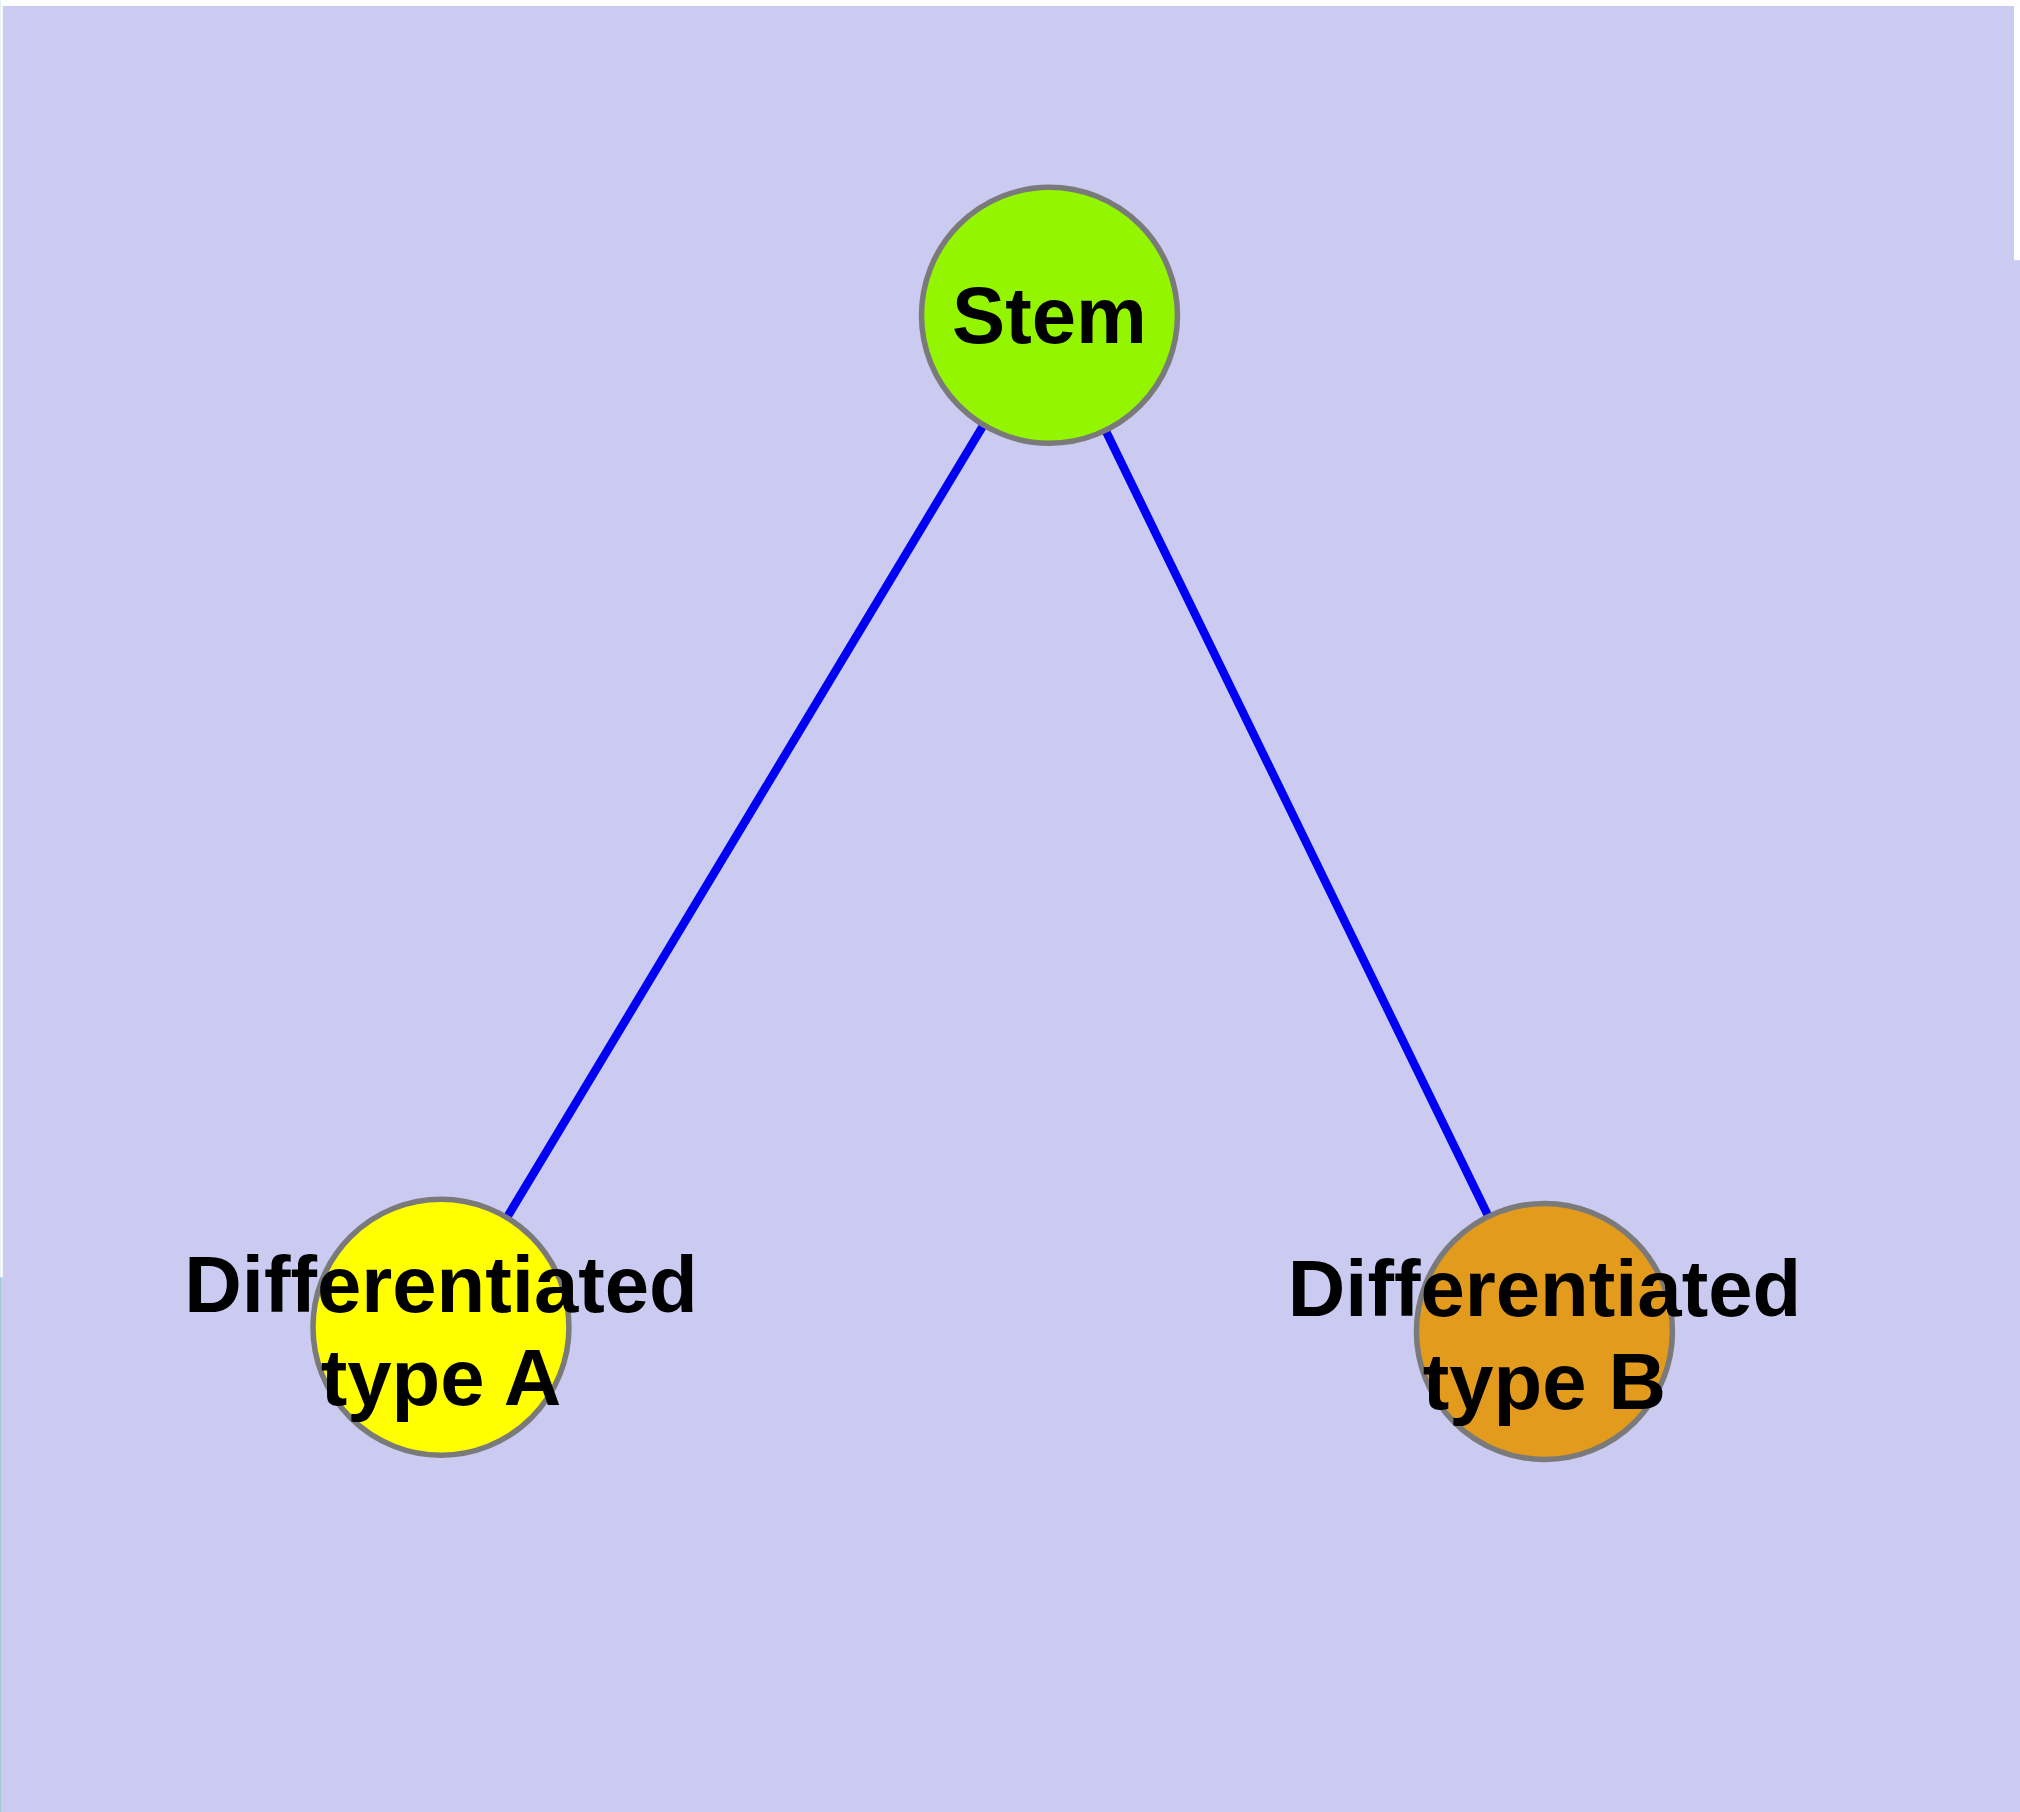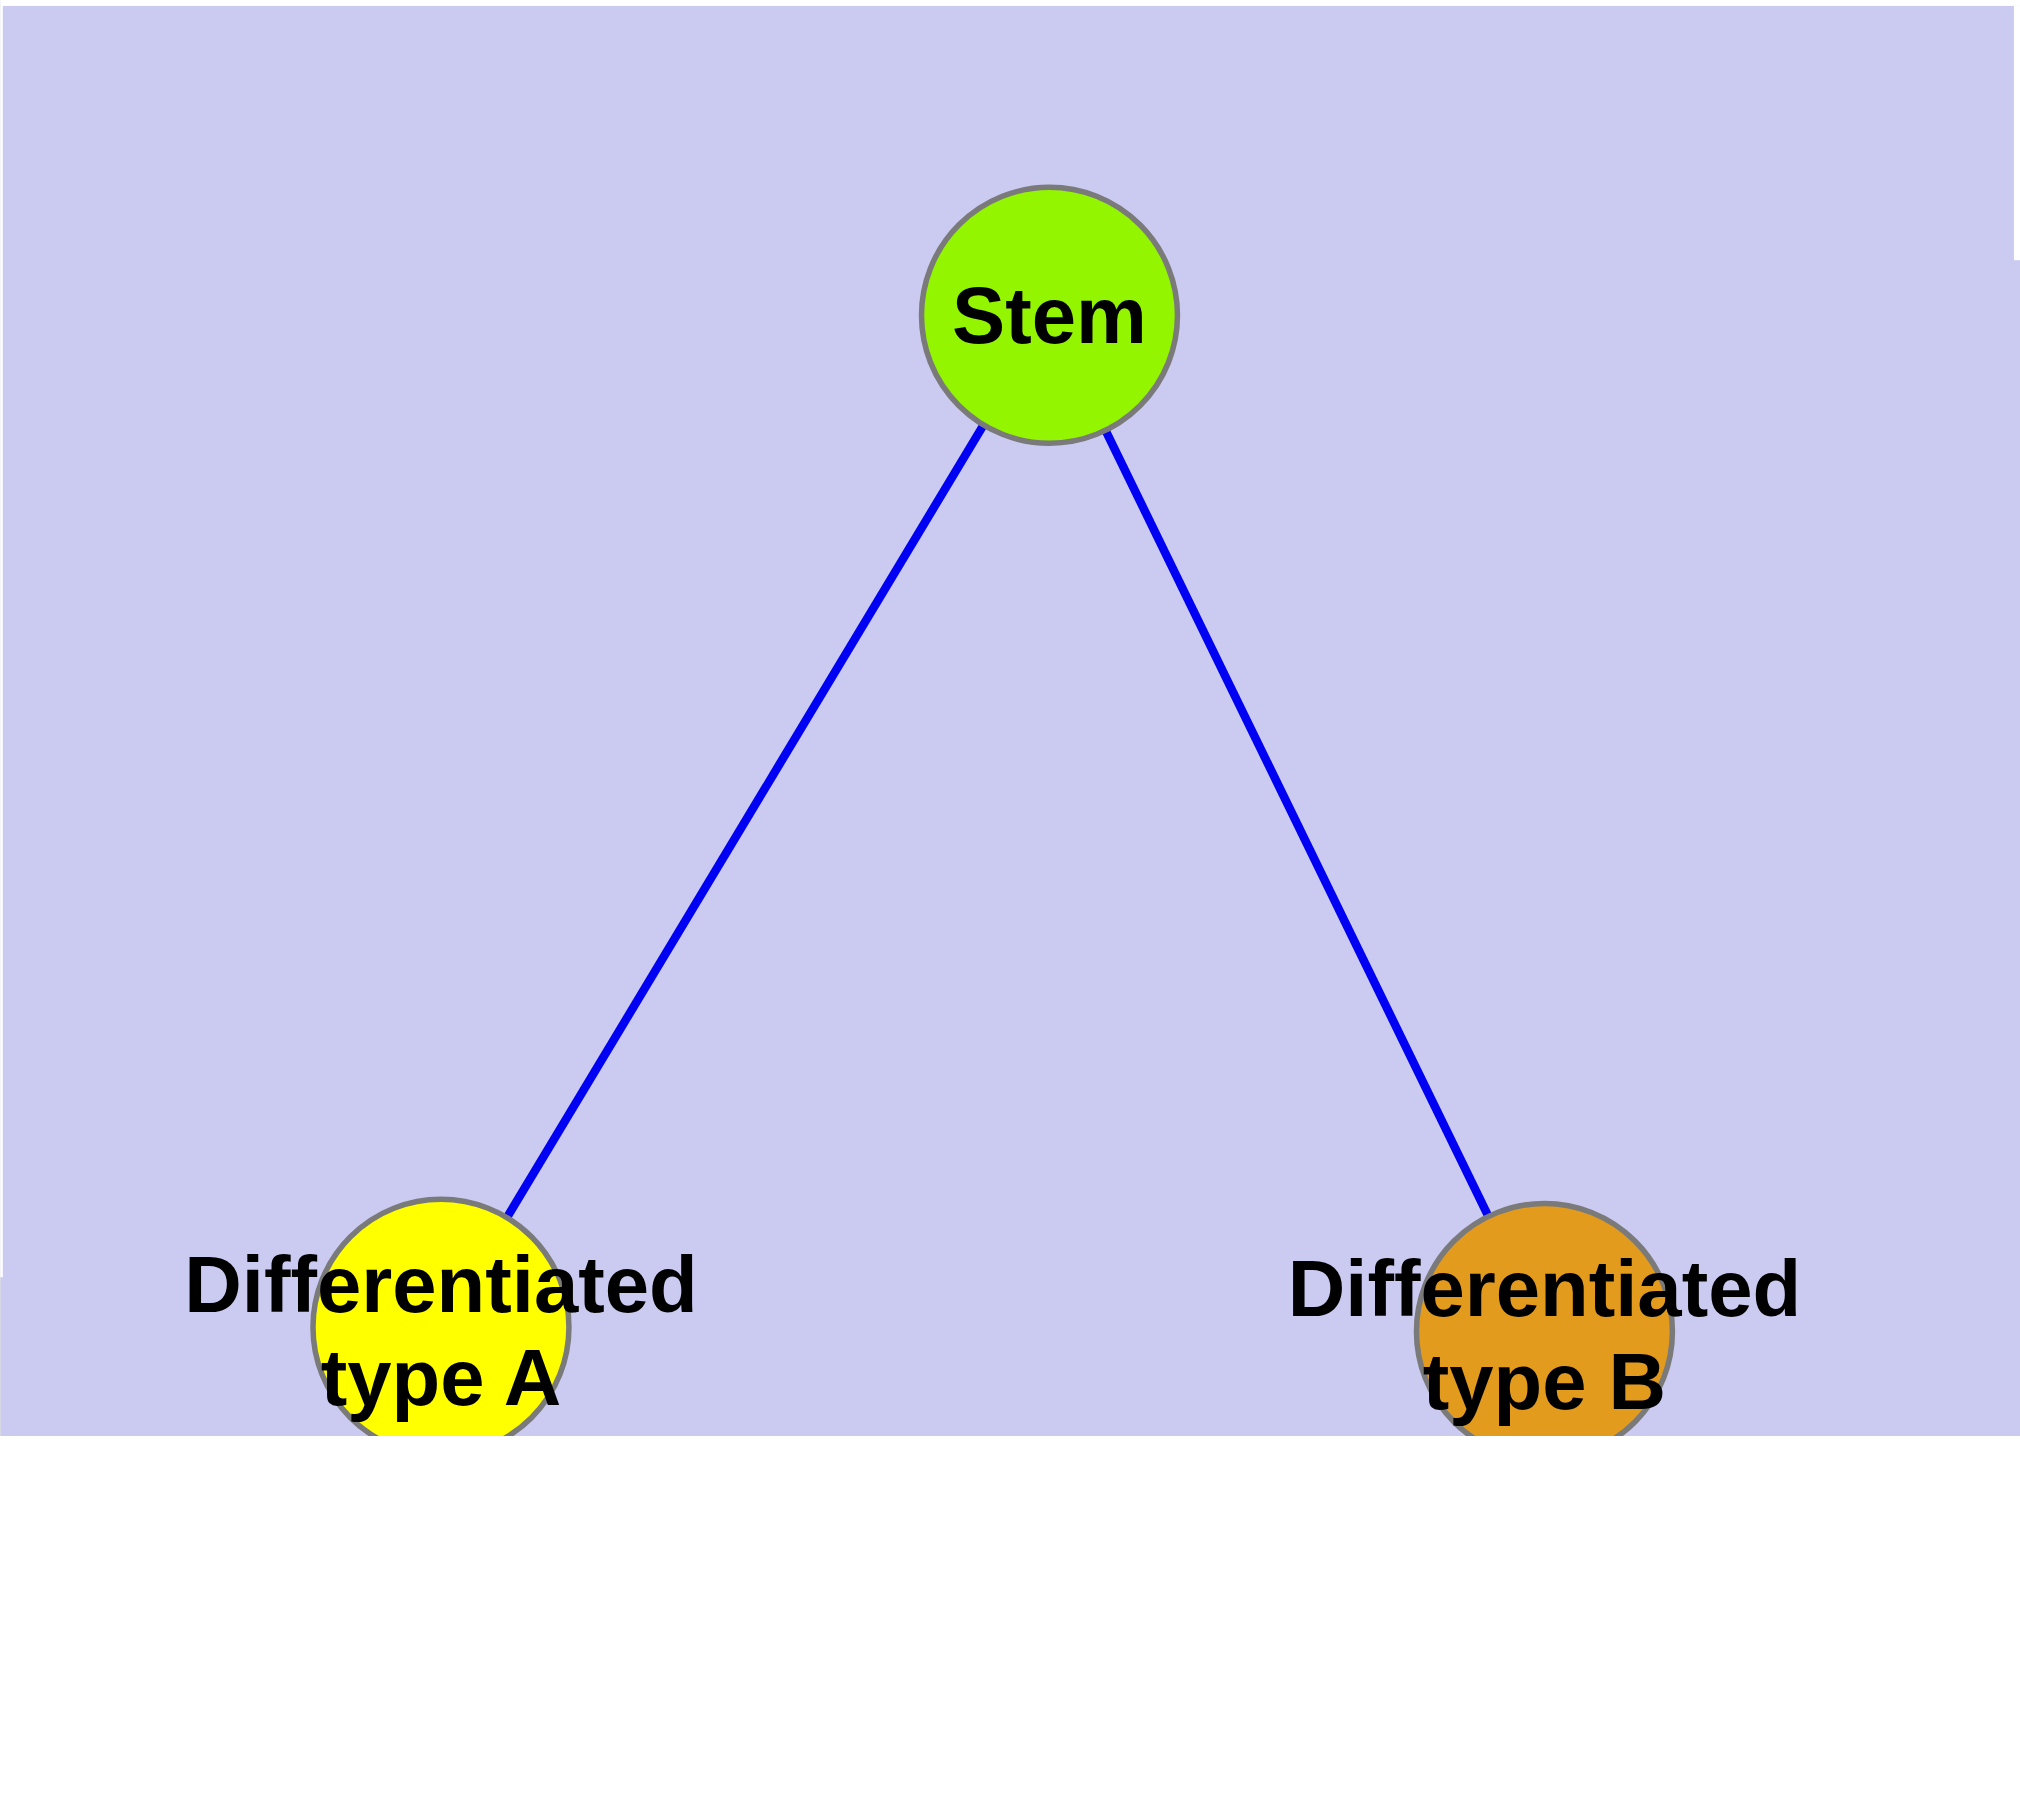--- a/index.html
+++ b/index.html
@@ -3,22 +3,22 @@
 <meta charset="utf-8">
 <style>
   html, body {
     margin: 0;
     padding: 0;
     background: #ffffff;
   }
   .canvas {
     position: relative;
     width: 2021px;
-    height: 1436px;
-    background: #fef9c3;
+    height: 1812px;
+    background: #22c55e;
     font-family: "Liberation Sans", sans-serif;
     overflow: hidden;
   }
   svg.graph {
     display: block;
     width: 2021px;
     height: 1812px;
   }
   .node-label-line {
     font-family: "Liberation Sans", sans-serif;

